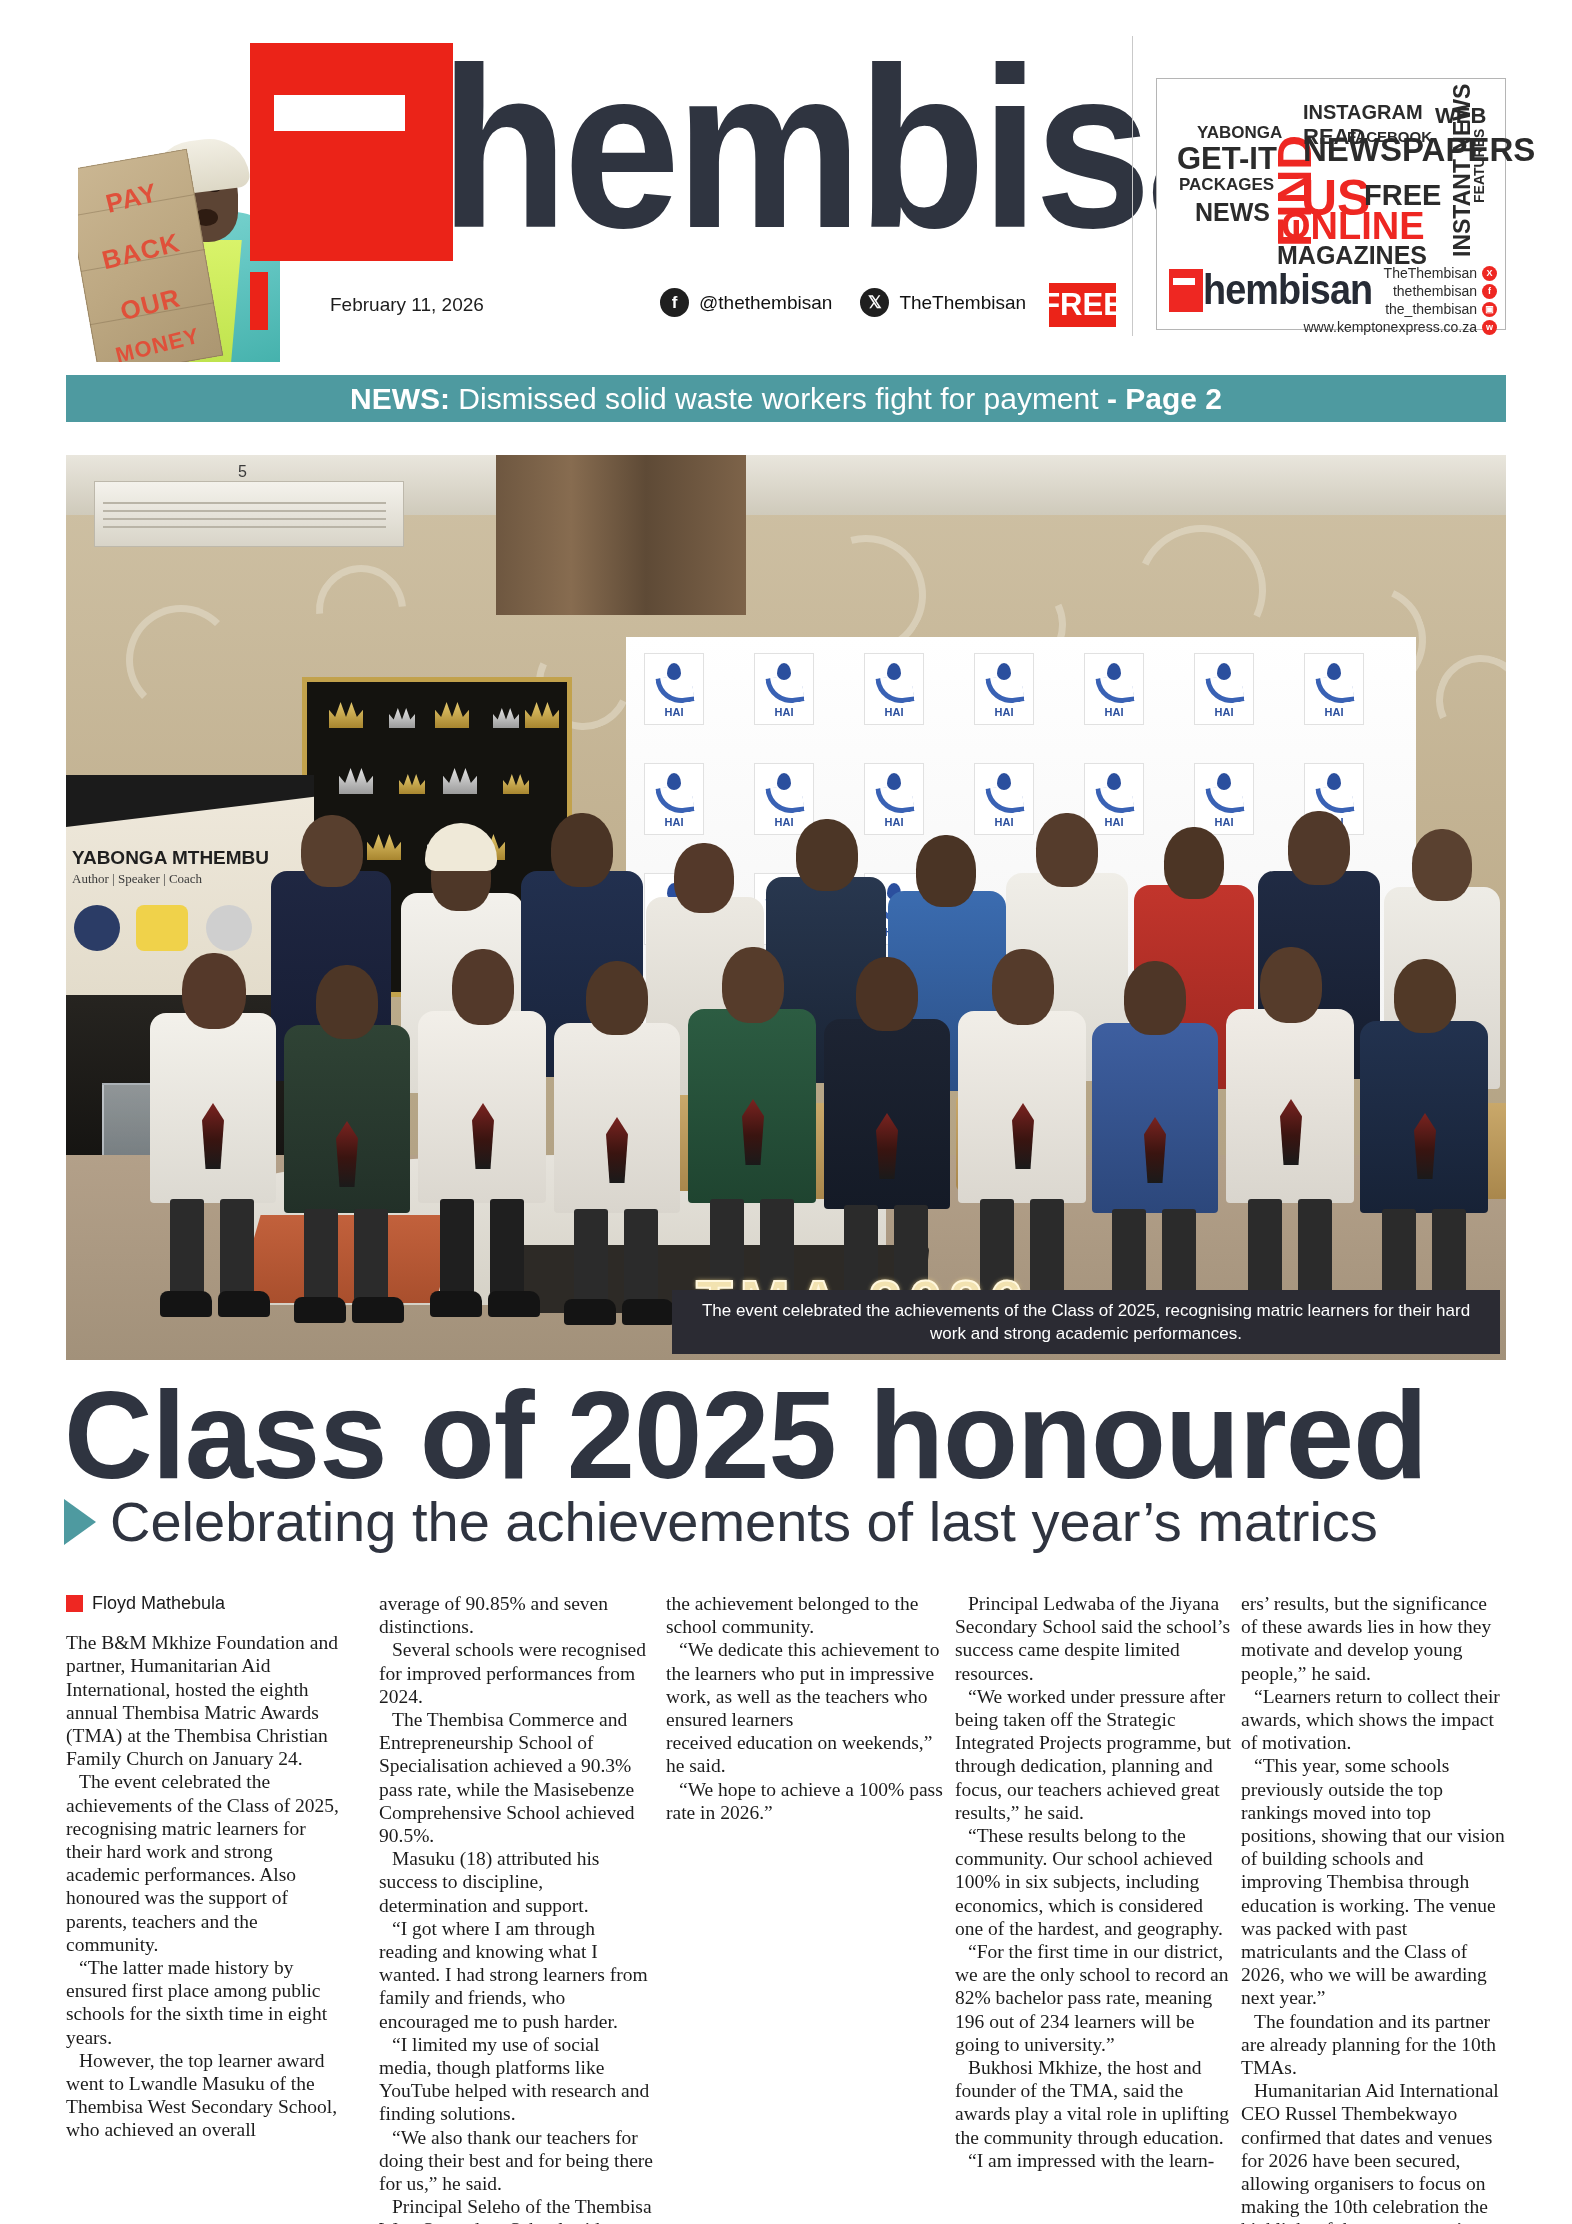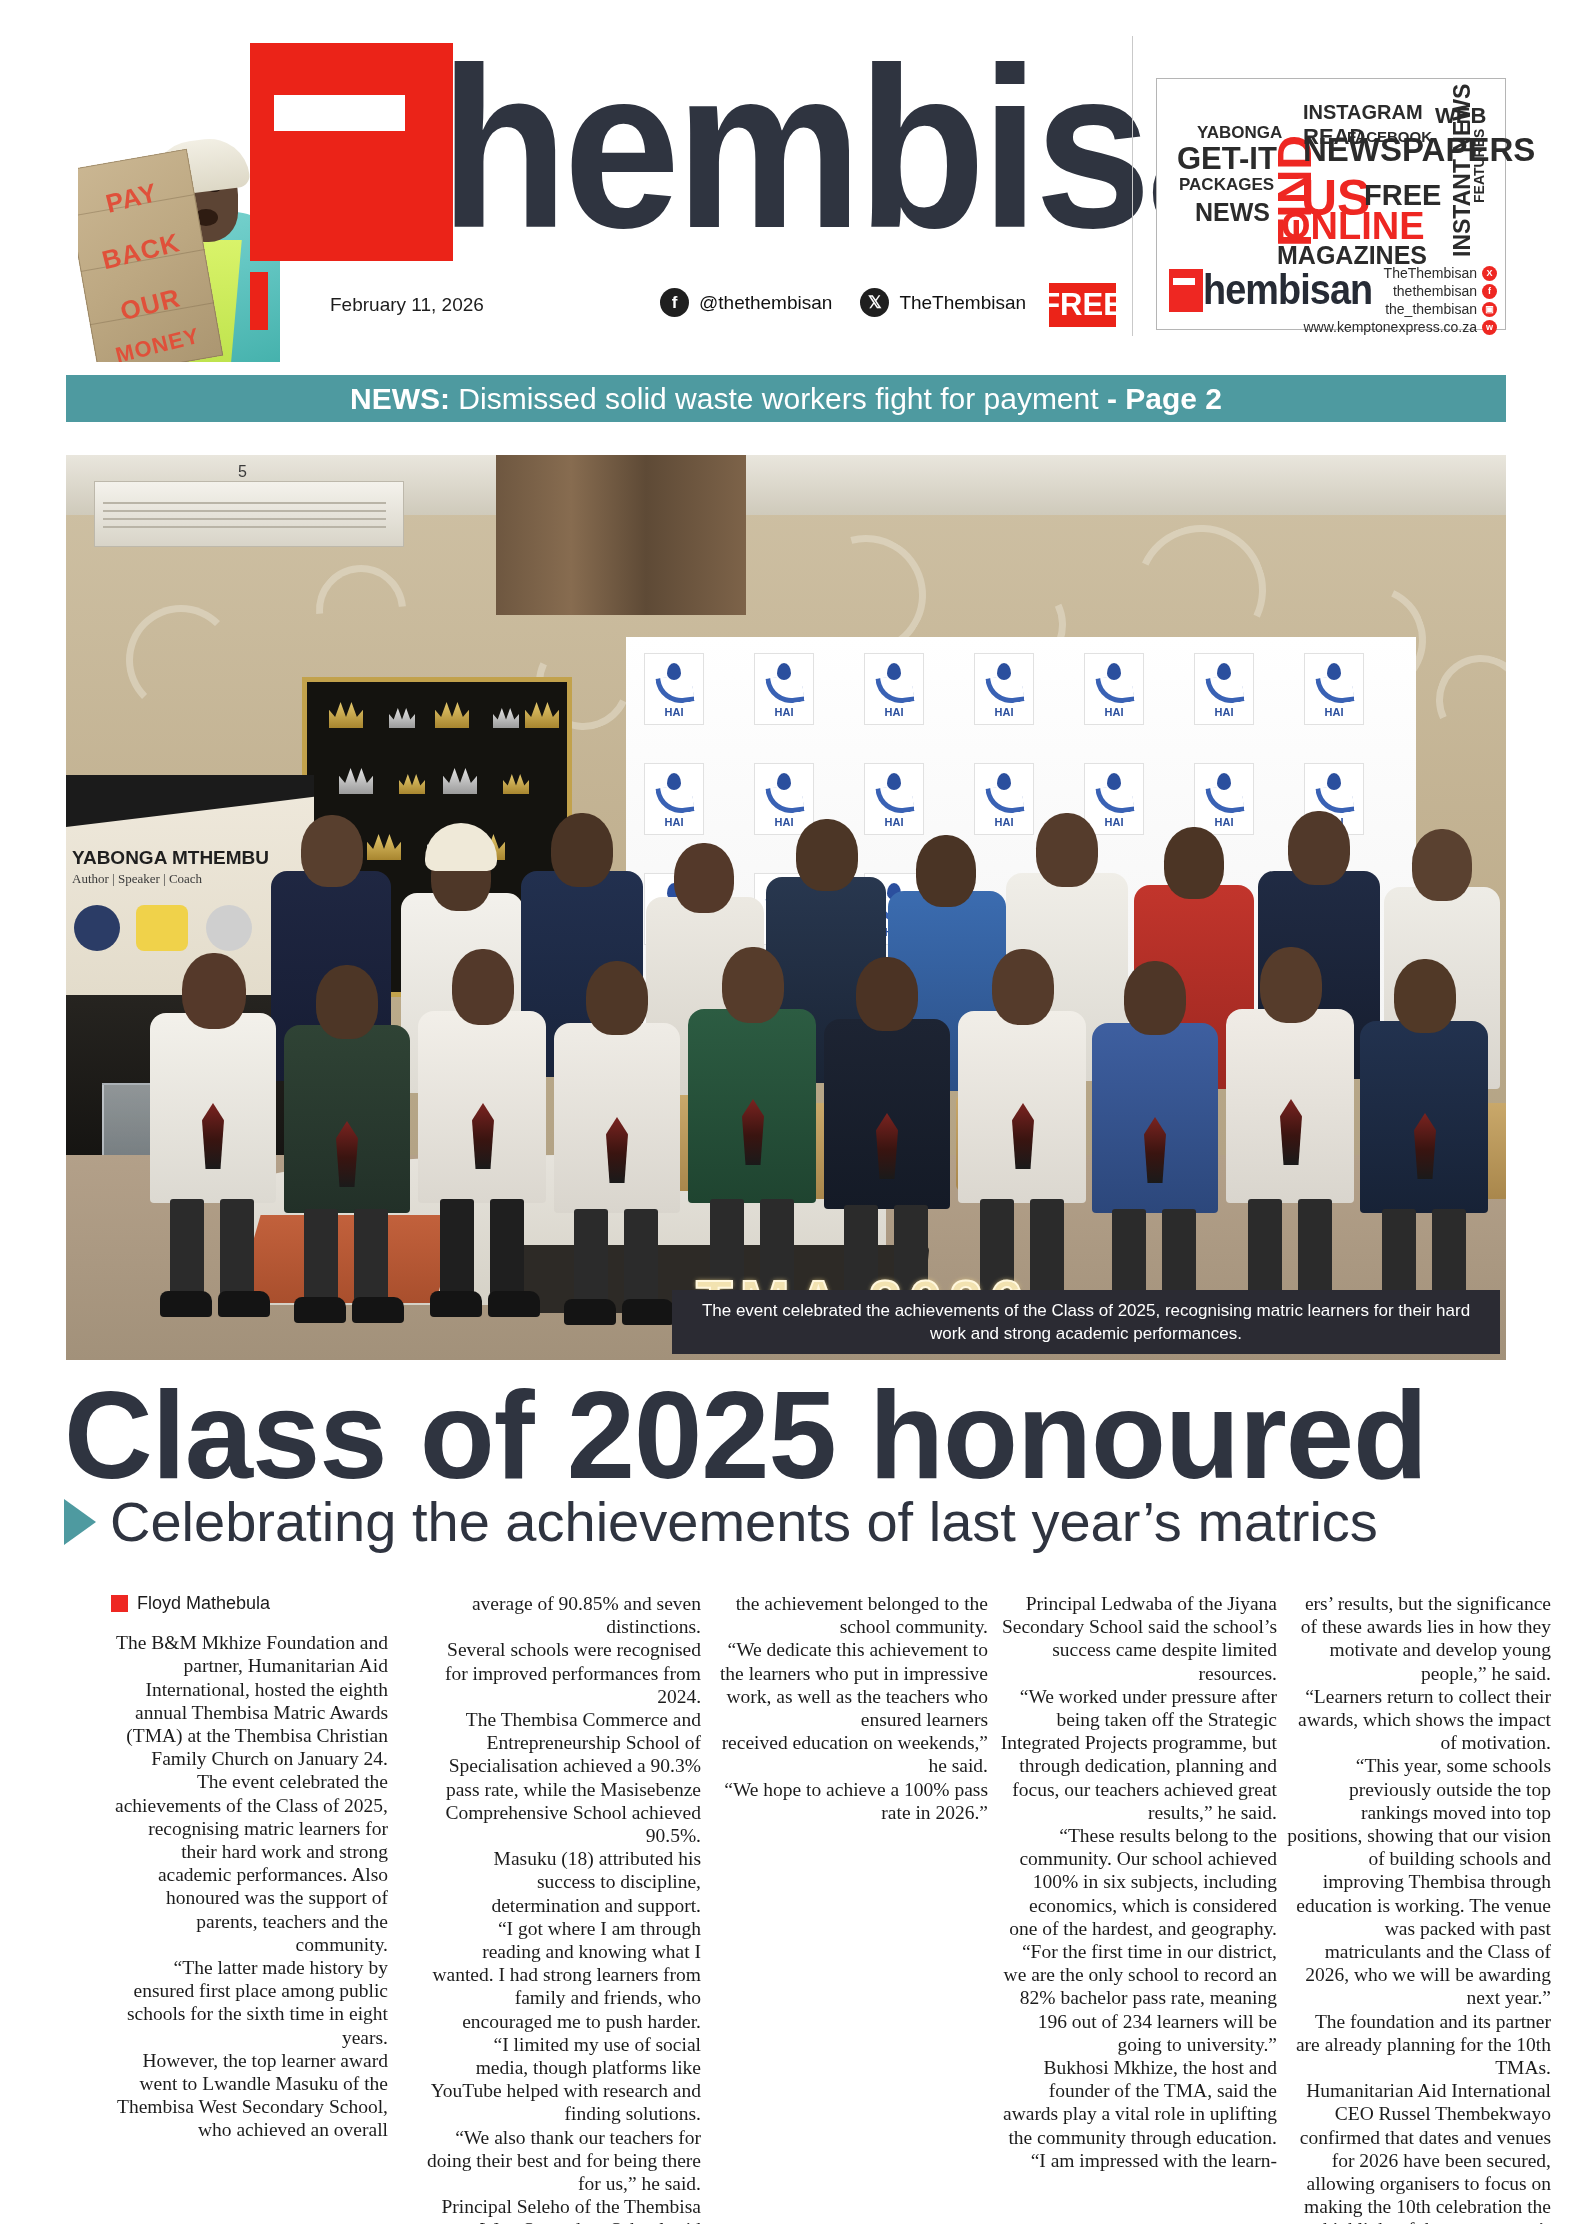--- a/index.html
+++ b/index.html
@@ -349,22 +349,21 @@
 
   
   .cols {
     position: absolute; left: 66px; top: 1592px;
     width: 1440px; height: 590px;
   }
   .col {
     position: absolute; top: 0; width: 277px; height: 590px;
     font-family: "Liberation Serif", serif;
     font-size: 19.5px; line-height: 23.2px; color: #1c1c1c;
-    text-align: right;
-    margin-left: 45px;
+    text-align: left;
   }
   .col p { text-indent: 13px; margin: 0; }
   .col p.noind { text-indent: 0; }
   .col.c1 { left: 0; }
   .col.c2 { left: 313px; }
   .col.c3 { left: 600px; }
   .col.c4 { left: 889px; }
   .col.c5 { left: 1175px; width: 265px; }
 
   .byline {

